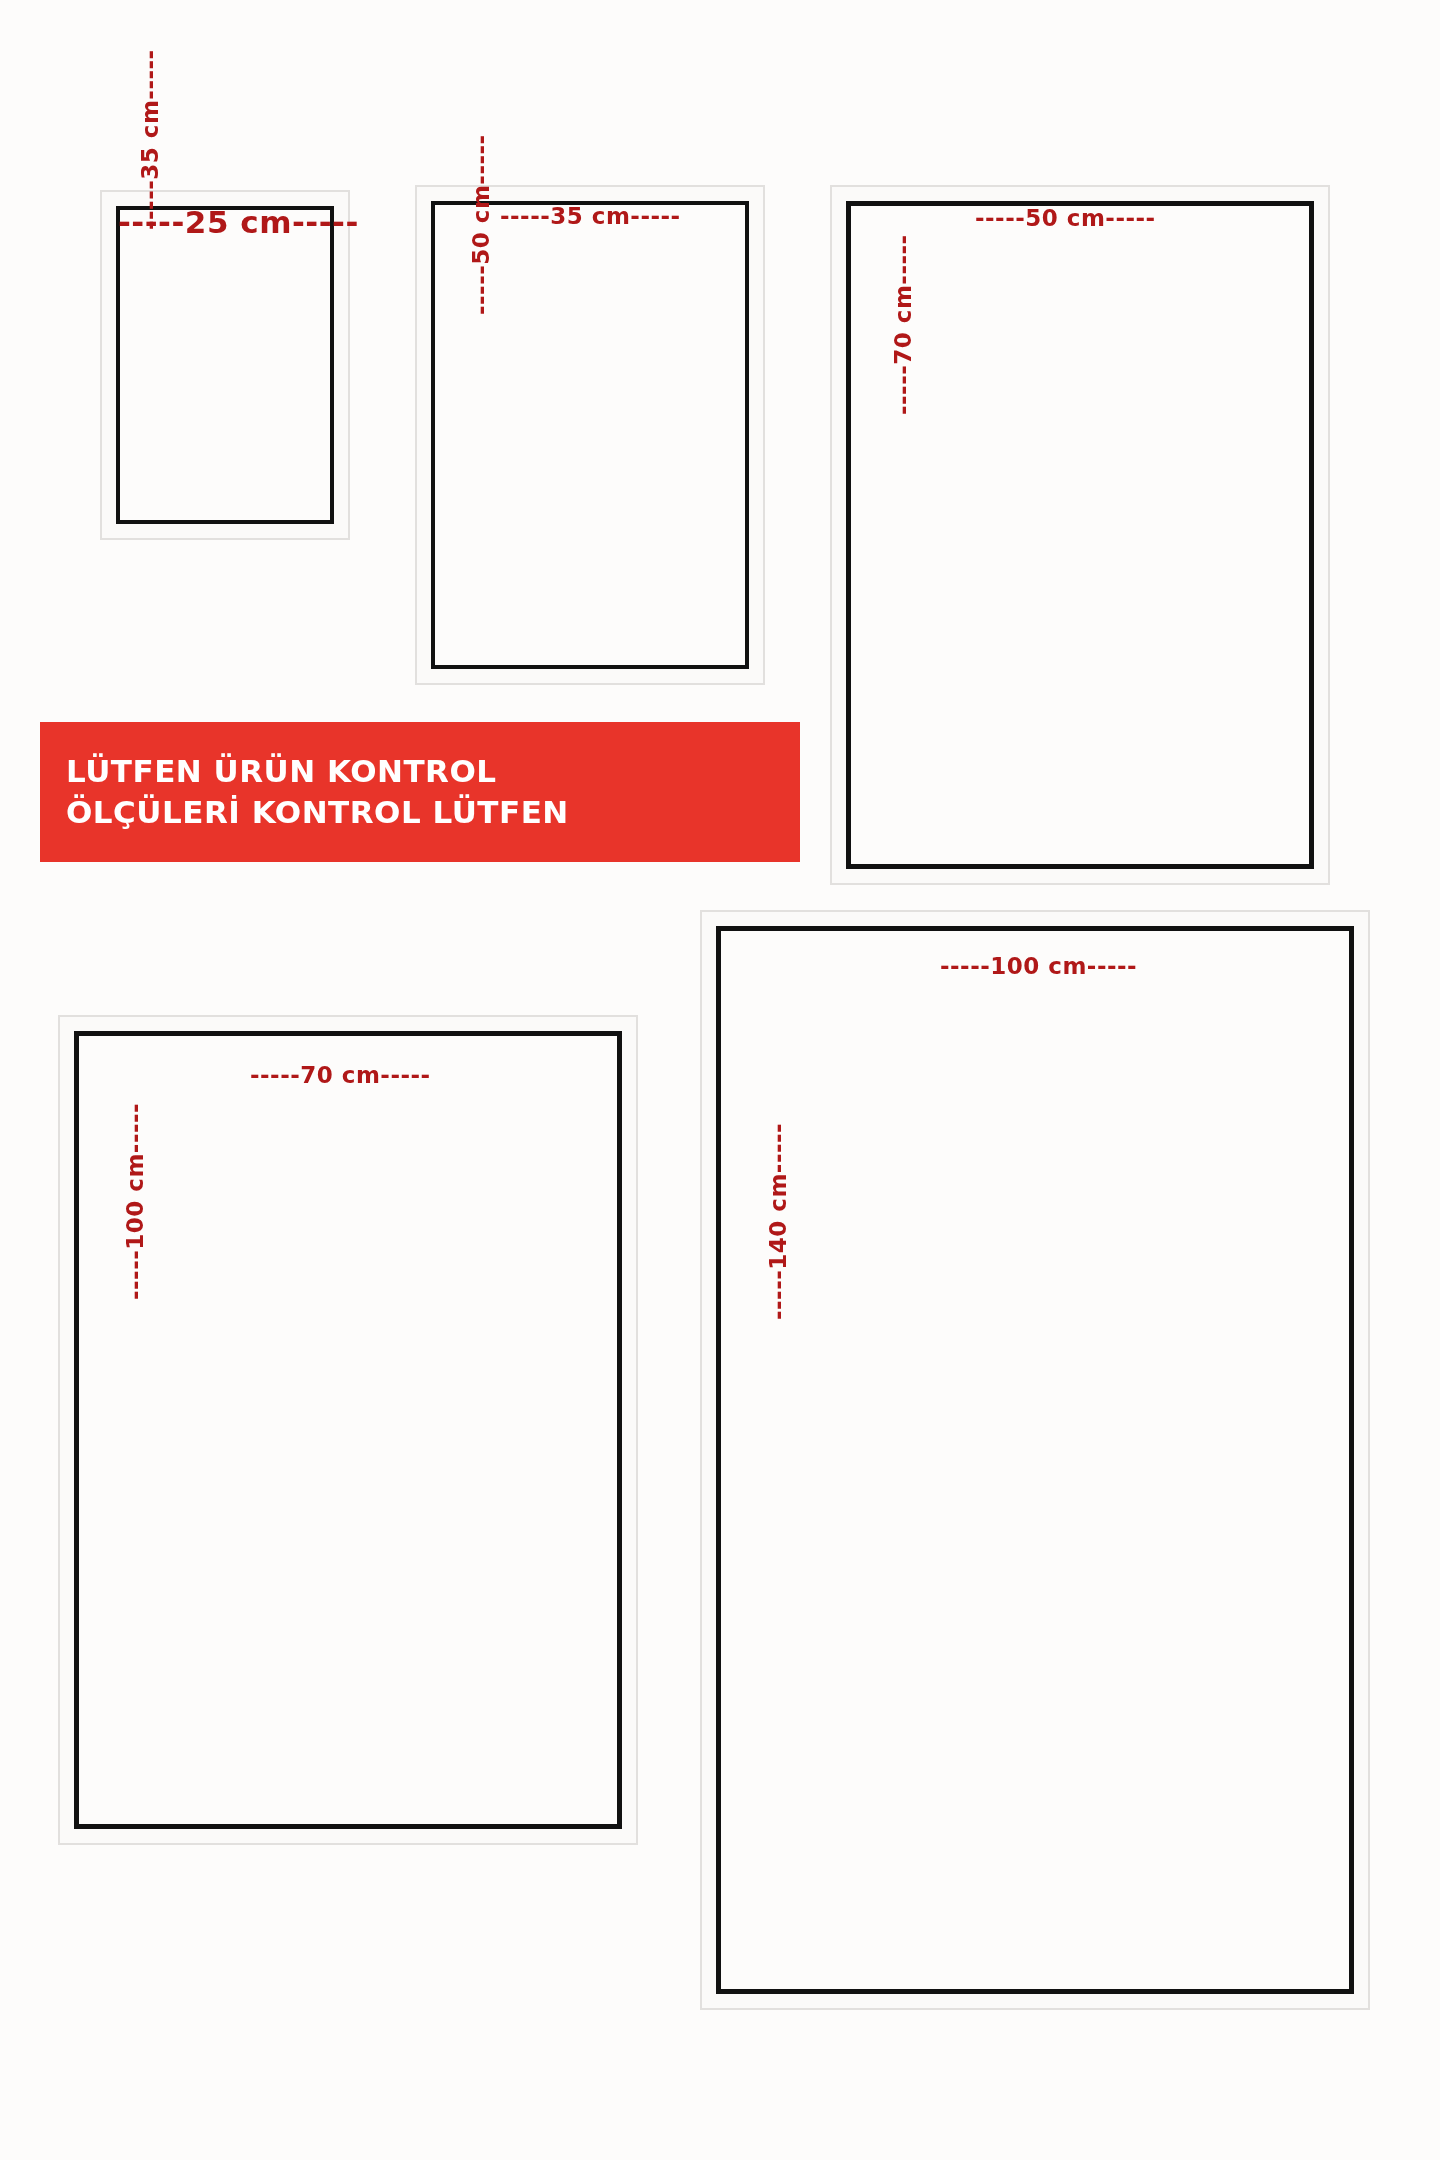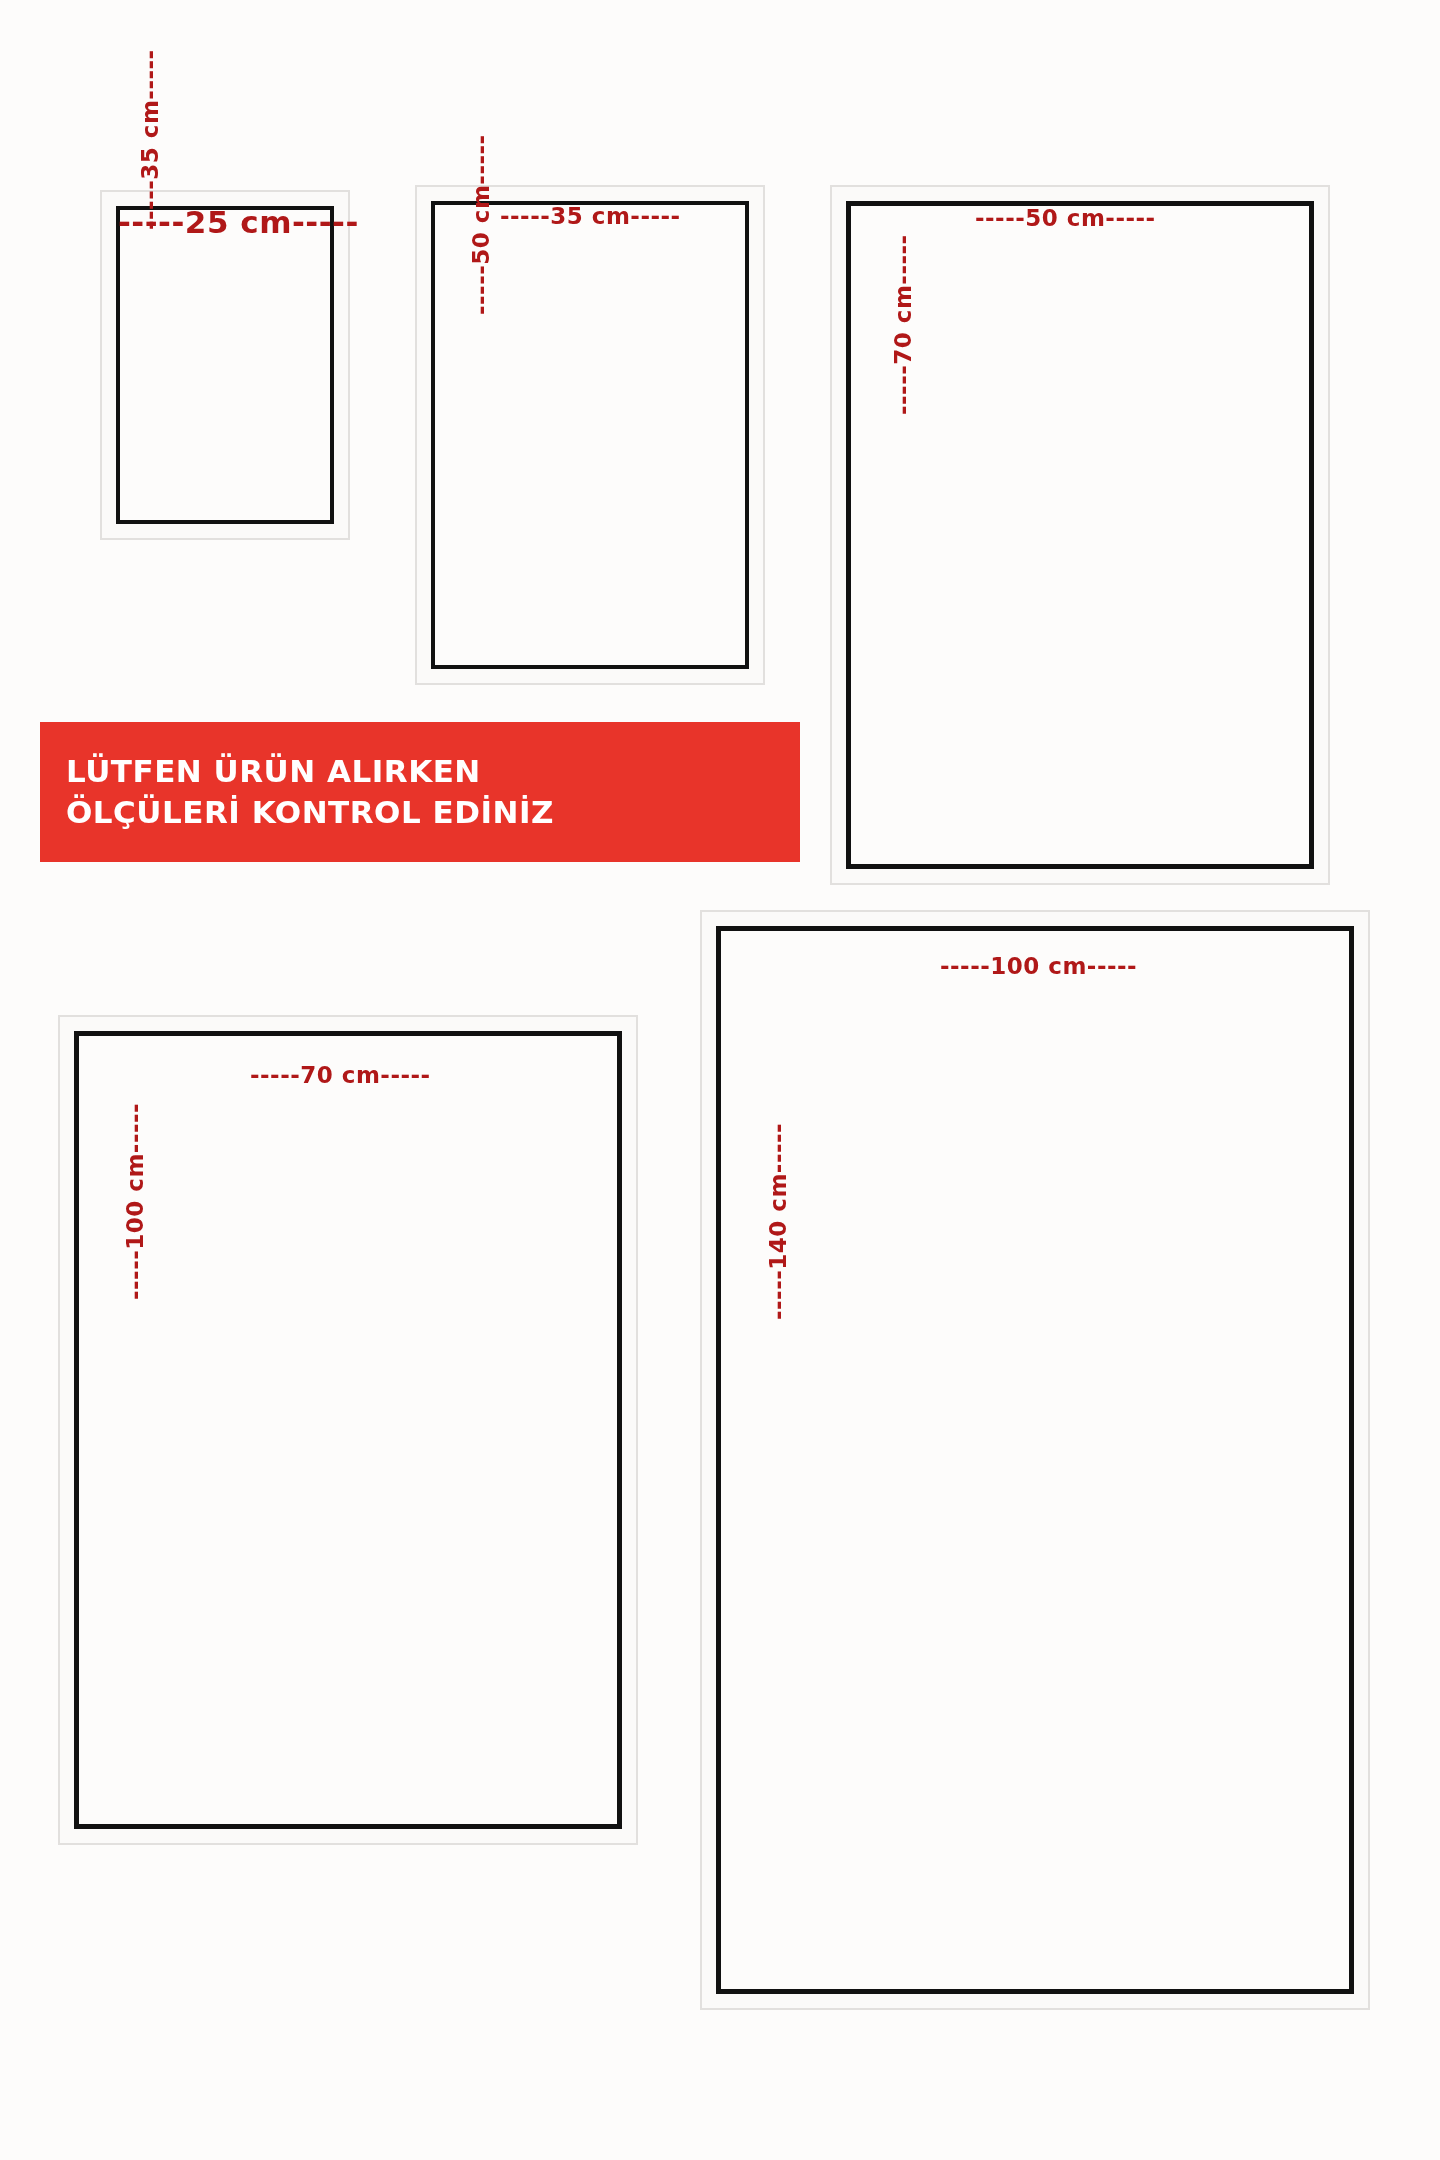--- a/index.html
+++ b/index.html
@@ -90,22 +90,22 @@
   <div class="dim" style="left:500px; top:203px; font-size:23px;">-----35 cm-----</div>
   <div class="dim vert" style="left:468px; top:315px; font-size:23px;">-----50 cm-----</div>
 
   <div class="frame" style="left:830px; top:185px; width:500px; height:700px;">
     <div class="inner"></div>
   </div>
   <div class="dim" style="left:975px; top:205px; font-size:23px;">-----50 cm-----</div>
   <div class="dim vert" style="left:890px; top:415px; font-size:23px;">-----70 cm-----</div>
 
   <div class="banner" style="left:40px; top:722px; width:760px; height:140px;">
-    <div class="line">LÜTFEN ÜRÜN ALIRKEN</div>
-    <div class="line">ÖLÇÜLERİ KONTROL EDİNİZ</div>
+    <div class="line">LÜTFEN ÜRÜN KONTROL</div>
+    <div class="line">ÖLÇÜLERİ KONTROL LÜTFEN</div>
   </div>
 
   <div class="frame" style="left:58px; top:1015px; width:580px; height:830px;">
     <div class="inner"></div>
   </div>
   <div class="dim" style="left:250px; top:1062px; font-size:23px;">-----70 cm-----</div>
   <div class="dim vert" style="left:122px; top:1300px; font-size:23px;">-----100 cm-----</div>
 
   <div class="frame" style="left:700px; top:910px; width:670px; height:1100px;">
     <div class="inner"></div>

